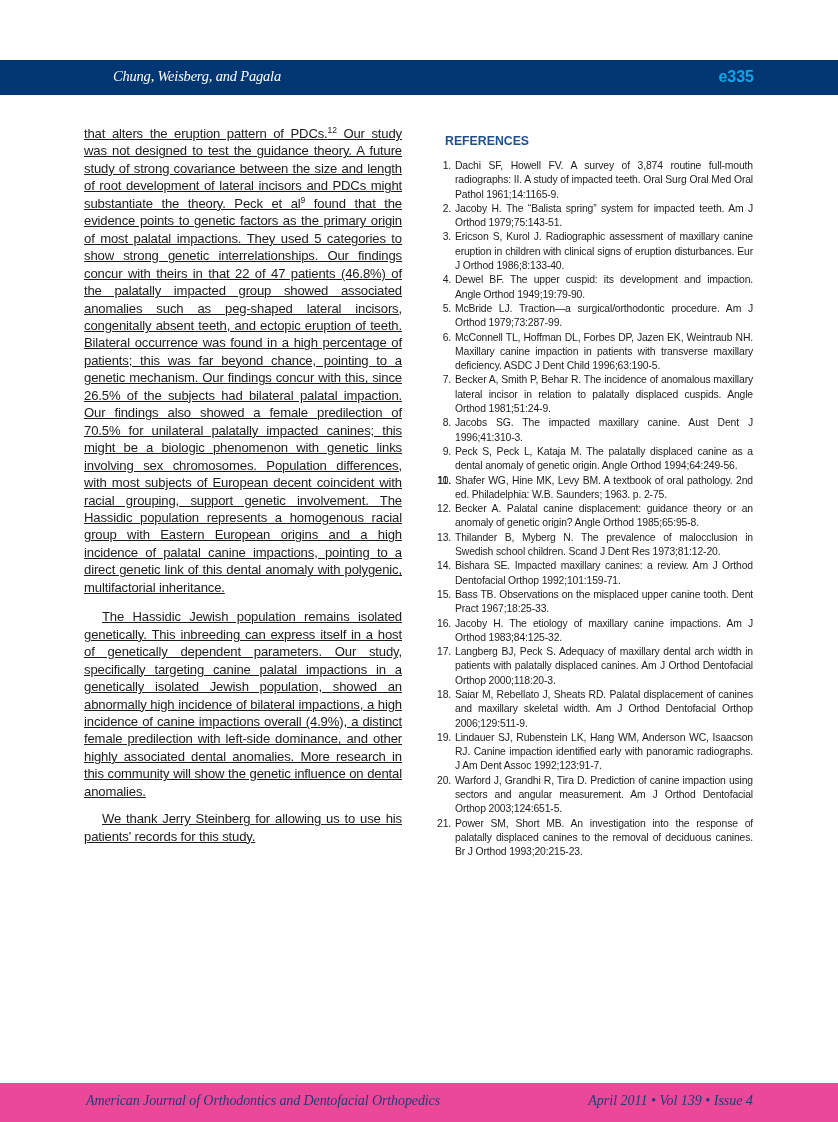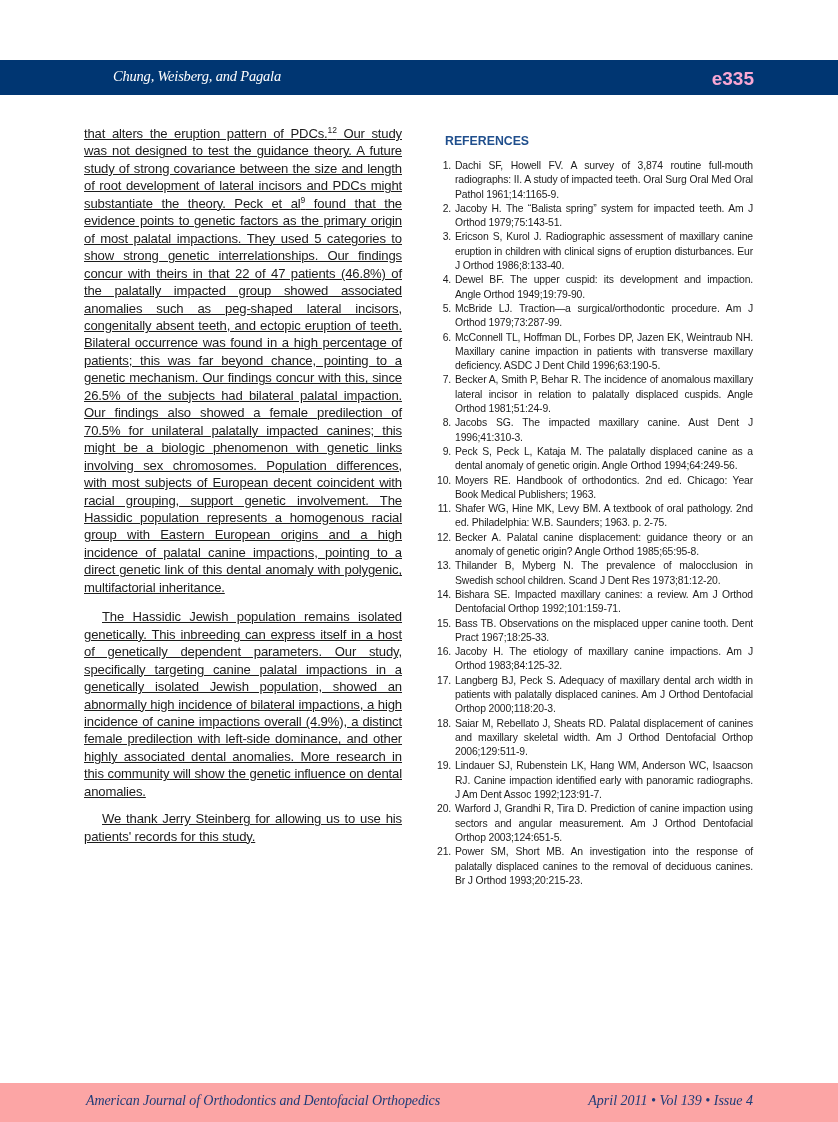--- a/index.html
+++ b/index.html
@@ -13,21 +13,21 @@
     background: #003672;
   }
   .header-authors {
     position: absolute; left: 85px; top: 8px;
     font-family: "Liberation Serif", serif; font-style: italic;
     font-size: 14.5px; color: #ffffff; letter-spacing: -0.2px; margin-left: 28px;
   }
   .header-page {
     position: absolute; right: 84px; top: 8px;
     font-family: "Liberation Sans", sans-serif; font-weight: bold;
-    font-size: 19px; color: #f9a8d4;
+    font-size: 16px; color: #0ea5e9;
   }
   .col-left {
     position: absolute; left: 84px; top: 125px; width: 318px;
     font-family: "Liberation Sans", sans-serif; font-size: 13.1px;
     line-height: 17.45px; text-align: justify; color: #1c1c1c;
     letter-spacing: -0.15px;
   }
   .col-left p { margin: 0; text-decoration: underline; }
   .col-left p.indent { text-indent: 18px; }
   .col-left sup { font-size: 8.5px; line-height: 0; vertical-align: 5px; }
@@ -48,21 +48,21 @@
   .ref-item {
     position: relative; padding-left: 18px;
     font-size: 10.4px; line-height: 14.3px; color: #1c1c1c;
     text-align: justify; letter-spacing: -0.15px;
   }
   .ref-num {
     position: absolute; left: 0; top: 0; width: 14px; text-align: right;
   }
   .footer-band {
     position: absolute; left: 0; top: 1083px; width: 838px; height: 39px;
-    background: #fca5a5;
+    background: #ec4899;
   }
   .footer-journal {
     position: absolute; left: 86px; top: 10px;
     font-family: "Liberation Serif", serif; font-style: italic;
     font-size: 14px; color: #1f3c78; letter-spacing: -0.1px;
   }
   .footer-issue {
     position: absolute; right: 85px; top: 10px;
     font-family: "Liberation Serif", serif; font-style: italic;
     font-size: 14px; color: #1f3c78;
@@ -89,21 +89,21 @@
   <ol class="ref-list" id="ref-list">
       <li class="ref-item"><span class="ref-num">1.</span><span>Dachi SF, Howell FV. A survey of 3,874 routine full-mouth radiographs: II. A study of impacted teeth. Oral Surg Oral Med Oral Pathol 1961;14:1165-9.</span></li>
       <li class="ref-item"><span class="ref-num">2.</span><span>Jacoby H. The “Balista spring” system for impacted teeth. Am J Orthod 1979;75:143-51.</span></li>
       <li class="ref-item"><span class="ref-num">3.</span><span>Ericson S, Kurol J. Radiographic assessment of maxillary canine eruption in children with clinical signs of eruption disturbances. Eur J Orthod 1986;8:133-40.</span></li>
       <li class="ref-item"><span class="ref-num">4.</span><span>Dewel BF. The upper cuspid: its development and impaction. Angle Orthod 1949;19:79-90.</span></li>
       <li class="ref-item"><span class="ref-num">5.</span><span>McBride LJ. Traction—a surgical/orthodontic procedure. Am J Orthod 1979;73:287-99.</span></li>
       <li class="ref-item"><span class="ref-num">6.</span><span>McConnell TL, Hoffman DL, Forbes DP, Jazen EK, Weintraub NH. Maxillary canine impaction in patients with transverse maxillary deficiency. ASDC J Dent Child 1996;63:190-5.</span></li>
       <li class="ref-item"><span class="ref-num">7.</span><span>Becker A, Smith P, Behar R. The incidence of anomalous maxillary lateral incisor in relation to palatally displaced cuspids. Angle Orthod 1981;51:24-9.</span></li>
       <li class="ref-item"><span class="ref-num">8.</span><span>Jacobs SG. The impacted maxillary canine. Aust Dent J 1996;41:310-3.</span></li>
       <li class="ref-item"><span class="ref-num">9.</span><span>Peck S, Peck L, Kataja M. The palatally displaced canine as a dental anomaly of genetic origin. Angle Orthod 1994;64:249-56.</span></li>
-      <li class="ref-item"><span class="ref-num">10.</span><span>Moyers RE. Handbook of orthodontics. 2nd ed. Chicago: Year Book Medical Publishers; 1963.</span></li>
+      <li class="ref-item"><span class="ref-num">10.</span></li>
       <li class="ref-item"><span class="ref-num">11.</span><span>Shafer WG, Hine MK, Levy BM. A textbook of oral pathology. 2nd ed. Philadelphia: W.B. Saunders; 1963. p. 2-75.</span></li>
       <li class="ref-item"><span class="ref-num">12.</span><span>Becker A. Palatal canine displacement: guidance theory or an anomaly of genetic origin? Angle Orthod 1985;65:95-8.</span></li>
       <li class="ref-item"><span class="ref-num">13.</span><span>Thilander B, Myberg N. The prevalence of malocclusion in Swedish school children. Scand J Dent Res 1973;81:12-20.</span></li>
       <li class="ref-item"><span class="ref-num">14.</span><span>Bishara SE. Impacted maxillary canines: a review. Am J Orthod Dentofacial Orthop 1992;101:159-71.</span></li>
       <li class="ref-item"><span class="ref-num">15.</span><span>Bass TB. Observations on the misplaced upper canine tooth. Dent Pract 1967;18:25-33.</span></li>
       <li class="ref-item"><span class="ref-num">16.</span><span>Jacoby H. The etiology of maxillary canine impactions. Am J Orthod 1983;84:125-32.</span></li>
       <li class="ref-item"><span class="ref-num">17.</span><span>Langberg BJ, Peck S. Adequacy of maxillary dental arch width in patients with palatally displaced canines. Am J Orthod Dentofacial Orthop 2000;118:20-3.</span></li>
       <li class="ref-item"><span class="ref-num">18.</span><span>Saiar M, Rebellato J, Sheats RD. Palatal displacement of canines and maxillary skeletal width. Am J Orthod Dentofacial Orthop 2006;129:511-9.</span></li>
       <li class="ref-item"><span class="ref-num">19.</span><span>Lindauer SJ, Rubenstein LK, Hang WM, Anderson WC, Isaacson RJ. Canine impaction identified early with panoramic radiographs. J Am Dent Assoc 1992;123:91-7.</span></li>
       <li class="ref-item"><span class="ref-num">20.</span><span>Warford J, Grandhi R, Tira D. Prediction of canine impaction using sectors and angular measurement. Am J Orthod Dentofacial Orthop 2003;124:651-5.</span></li>

